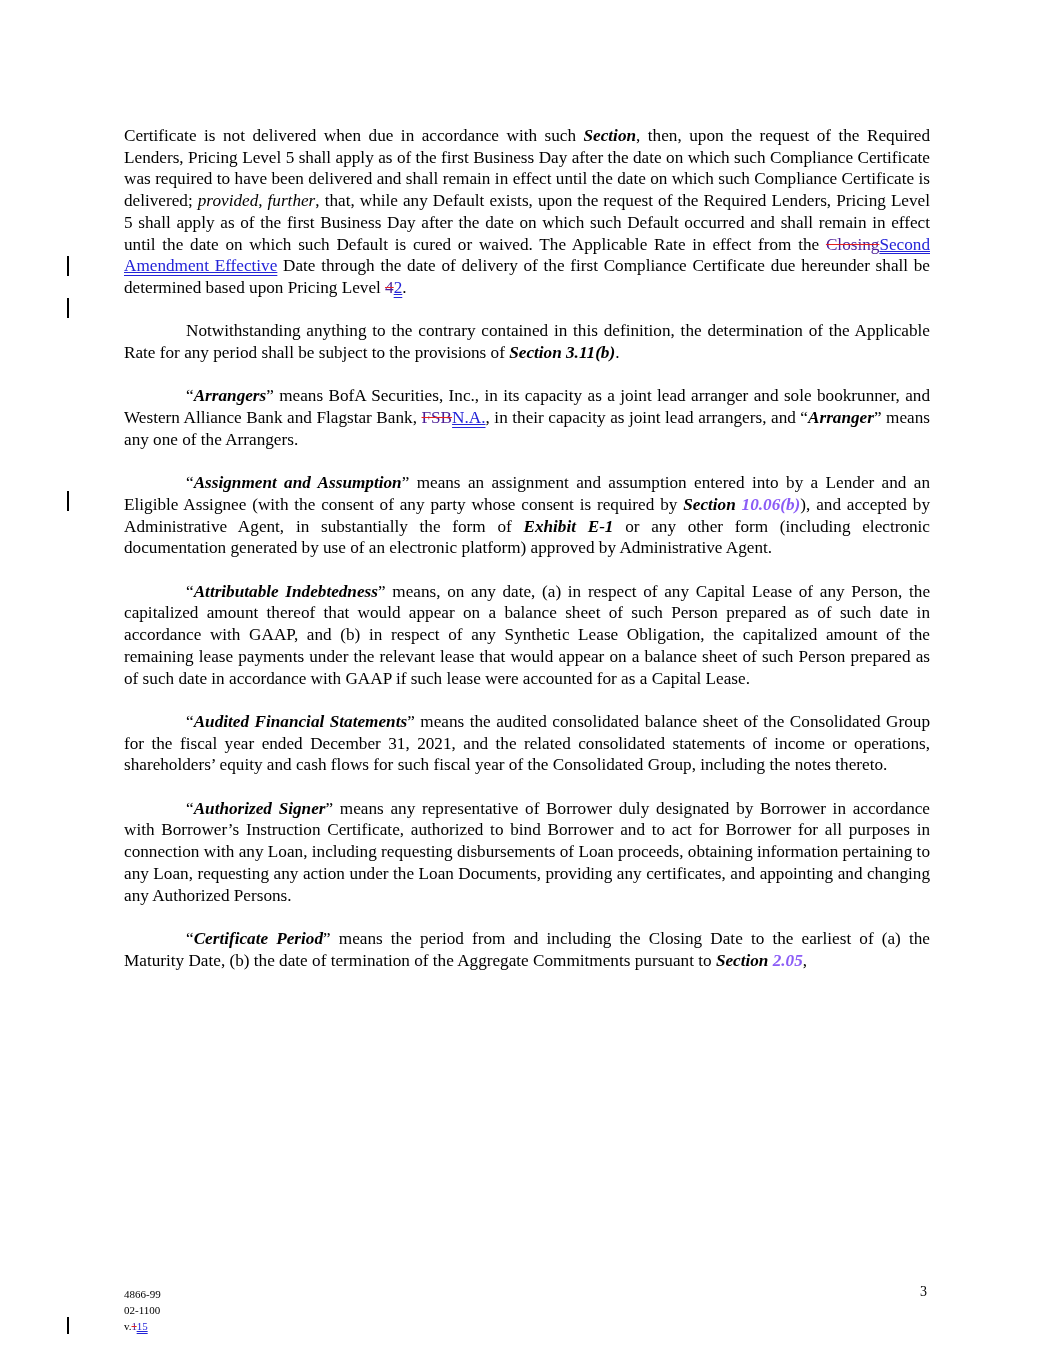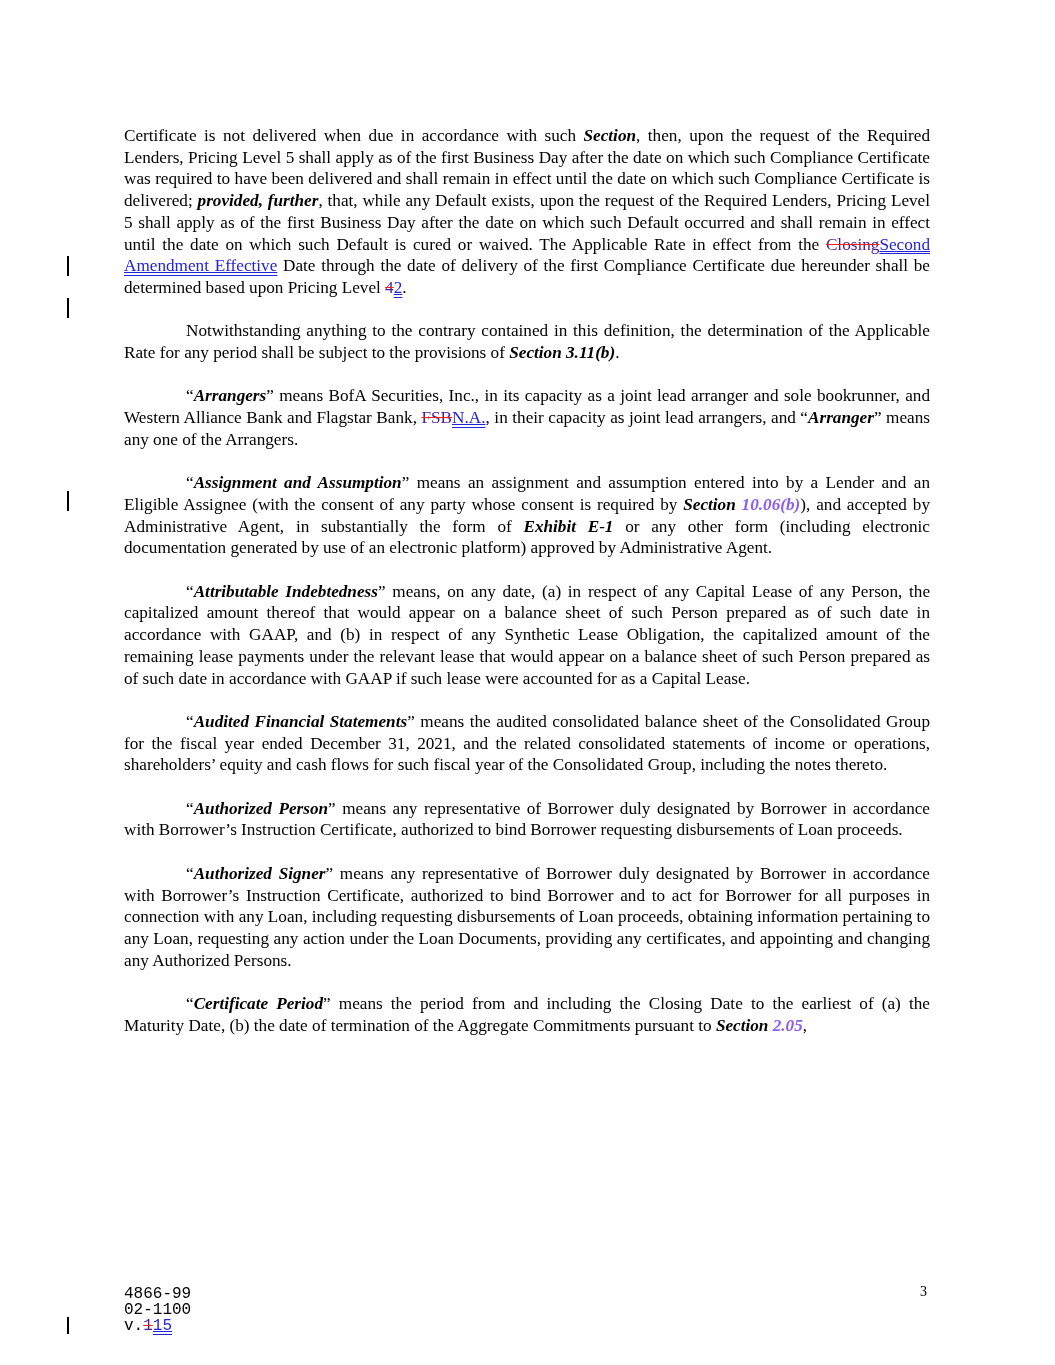--- a/index.html
+++ b/index.html
@@ -30,36 +30,35 @@
   }
   .para {
     margin: 0 0 21.7px 0;
     text-align: justify;
     text-align-last: left;
   }
   .para.indent { text-indent: 62px; }
   .term { font-weight: bold; font-style: italic; }
   .ref { font-weight: bold; font-style: italic; }
   .ref-num { color: #8b5cf6; }
-  .ital { font-style: italic; font-weight: bold; }
+  .ital { font-style: italic; }
   .del { color: #4c1d95; text-decoration: line-through; text-decoration-color: #e8211b; }
   .ins { color: #2323d8; text-decoration: underline double; text-decoration-color: #2323d8; }
   .change-bar {
     position: absolute;
     left: 67px;
     width: 2px;
     background: #000;
   }
   .footer-left {
     position: absolute;
     left: 124px;
     top: 1286px;
-    font-size: 16px;
+    font-size: 11px;
     line-height: 16px;
-    font-family: Liberation Mono, monospace;
   }
   .page-number {
     position: absolute;
     left: 920px;
     top: 1284px;
     font-size: 14px;
   }
 </style>
 </head>
 <body>
@@ -79,21 +78,20 @@
 
 
     <p class="para indent"><span>“</span><span class="term">Arrangers</span><span>” means BofA Securities, Inc., in its capacity as a joint lead arranger and sole bookrunner, and Western Alliance Bank  and Flagstar Bank, </span><span class="del">FSB</span><span class="ins">N.A.</span><span>, in their capacity as joint lead arrangers, and “</span><span class="term">Arranger</span><span>” means any one of the Arrangers.</span></p>
 
     <p class="para indent"><span>“</span><span class="term">Assignment and Assumption</span><span>” means an assignment and assumption entered into by a Lender and an Eligible Assignee (with the consent of any party whose consent is required by </span><span class="ref">Section </span><span class="ref ref-num">10.06(b)</span><span>), and accepted by Administrative Agent, in substantially the form of </span><span class="ref">Exhibit E-1</span><span> or any other form (including electronic documentation generated by use of an electronic platform) approved by Administrative Agent.</span></p>
 
     <p class="para indent"><span>“</span><span class="term">Attributable Indebtedness</span><span>” means, on any date, (a) in respect of any Capital Lease of any Person, the capitalized amount thereof that would appear on a balance sheet of such Person prepared as of such date in accordance with GAAP, and (b) in respect of any Synthetic Lease Obligation, the capitalized amount of the remaining lease payments under the relevant lease that would appear on a balance sheet of such Person prepared as of such date in accordance with GAAP if such lease were accounted for as a Capital Lease.</span></p>
 
     <p class="para indent"><span>“</span><span class="term">Audited Financial Statements</span><span>” means the audited consolidated balance sheet of the Consolidated Group for the fiscal year ended December 31, 2021, and the related consolidated statements of income or operations, shareholders’ equity and cash flows for such fiscal year of the Consolidated Group, including the notes thereto.</span></p>
 
-    <p class="para indent"><span>“</span><span class="term">Authorized Person</span><span>” means any representative of Borrower duly designated by Borrower in accordance with Borrower’s Instruction Certificate, authorized to bind Borrower requesting disbursements of Loan proceeds.</span></p>
 
     <p class="para indent"><span>“</span><span class="term">Authorized Signer</span><span>” means any representative of Borrower duly designated by Borrower in accordance with Borrower’s Instruction Certificate, authorized to bind Borrower and to act for Borrower for all purposes in connection with any Loan, including requesting disbursements of Loan proceeds, obtaining information pertaining to any Loan, requesting any action under the Loan Documents, providing any certificates, and appointing and changing any Authorized Persons.</span></p>
 
     <p class="para indent"><span>“</span><span class="term">Certificate Period</span><span>” means the period from and including the Closing Date to the earliest of (a) the Maturity Date, (b) the date of termination of the Aggregate Commitments pursuant to </span><span class="ref">Section </span><span class="ref ref-num">2.05</span><span>,</span></p>
 
   </div>
 
   <div class="footer-left">
     <div>4866-99</div>
     <div>02-1100</div>

